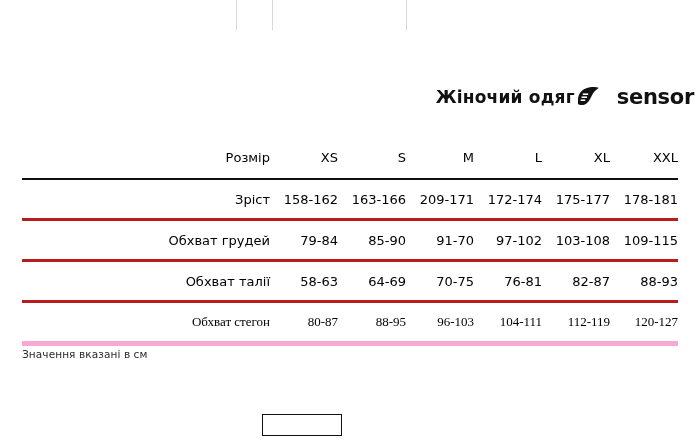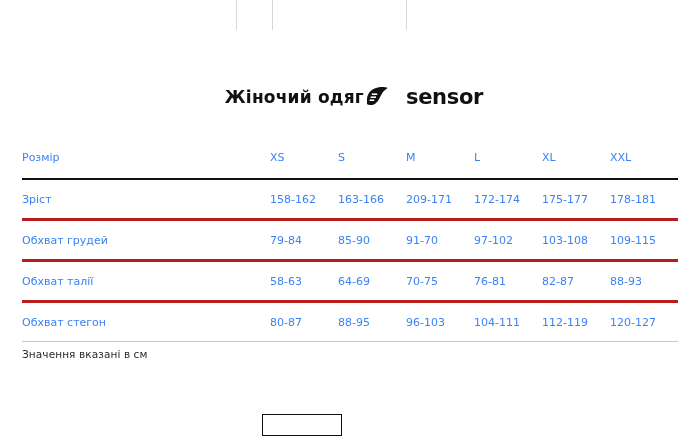--- a/index.html
+++ b/index.html
@@ -36,25 +36,25 @@
     width: 1px;
     height: 30px;
     background: #d8d8d8;
   }
 
   
   .header {
     position: absolute;
     top: 74px;
     left: 22px;
-    right: 14px;
+    right: 6px;
     height: 46px;
     display: flex;
     align-items: center;
-    justify-content: center;
+    justify-content: flex-end;
   }
   .title {
     font-size: 17px;
     font-weight: bold;
     letter-spacing: 0.2px;
     color: #111111;
   }
   .logo {
     display: flex;
     align-items: center;
@@ -80,37 +80,38 @@
     left: 22px;
     width: 656px;
   }
   table.size-table {
     border-collapse: collapse;
     width: 656px;
     table-layout: fixed;
   }
   table.size-table th,
   table.size-table td {
-    text-align: left;
-    font-size: 11px;
+    text-align: right;
+    font-size: 13px;
     font-weight: normal;
-    color: #3b82f6;
+    color: #000000;
     padding: 0;
     height: 38px;
     vertical-align: middle;
   }
   table.size-table thead th {
     height: 42px;
     border-bottom: 2px solid #111111;
   }
   table.size-table tbody tr {
     border-bottom: 3px solid #b91c1c;
   }
   table.size-table tbody tr:last-child {
-    border-bottom: 1px solid #f9a8d4;
+    border-bottom: 5px solid #f9a8d4;
+    font-family: Liberation Serif, serif;
   }
   col.c-label { width: 248px; }
   col.c-size  { width: 68px; }
 
   .cell-label {
     padding-left: 2px;
   }
   .cell-val {
     padding-left: 2px;
   }

